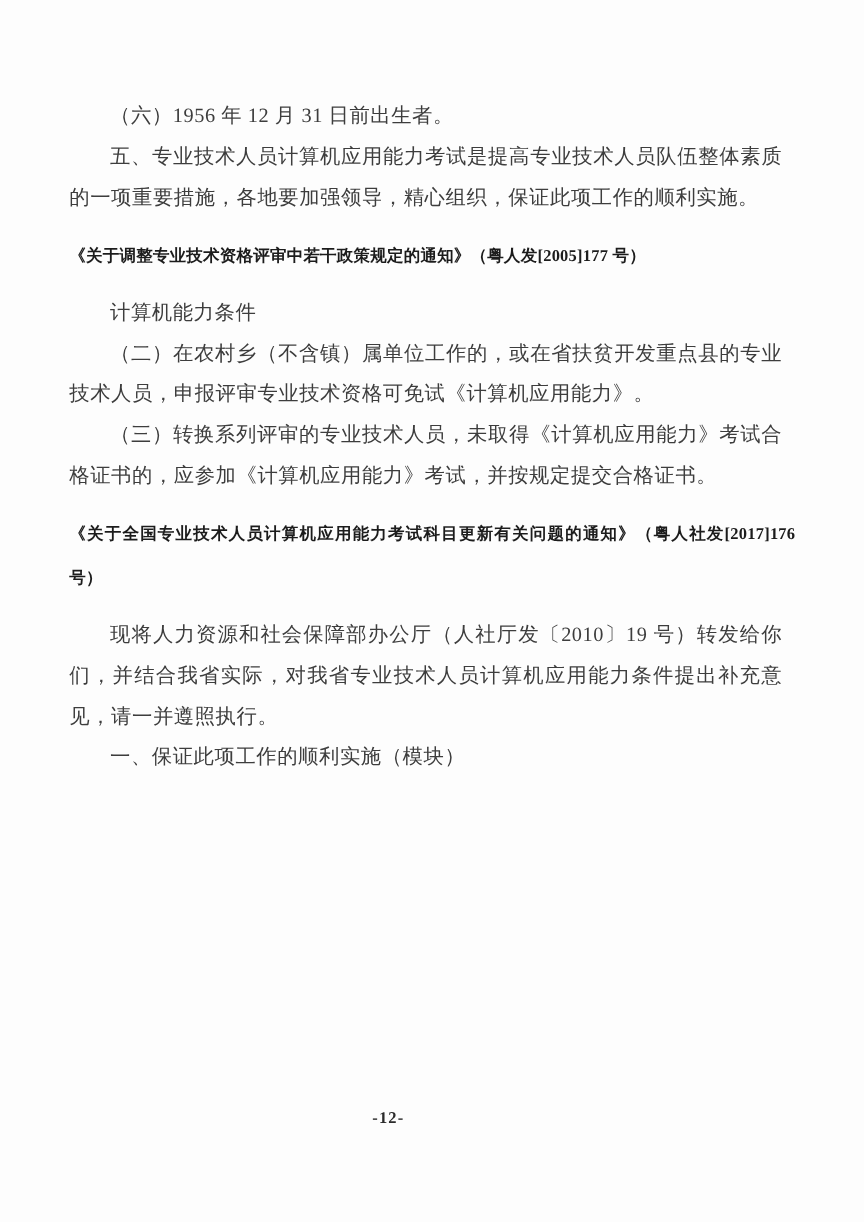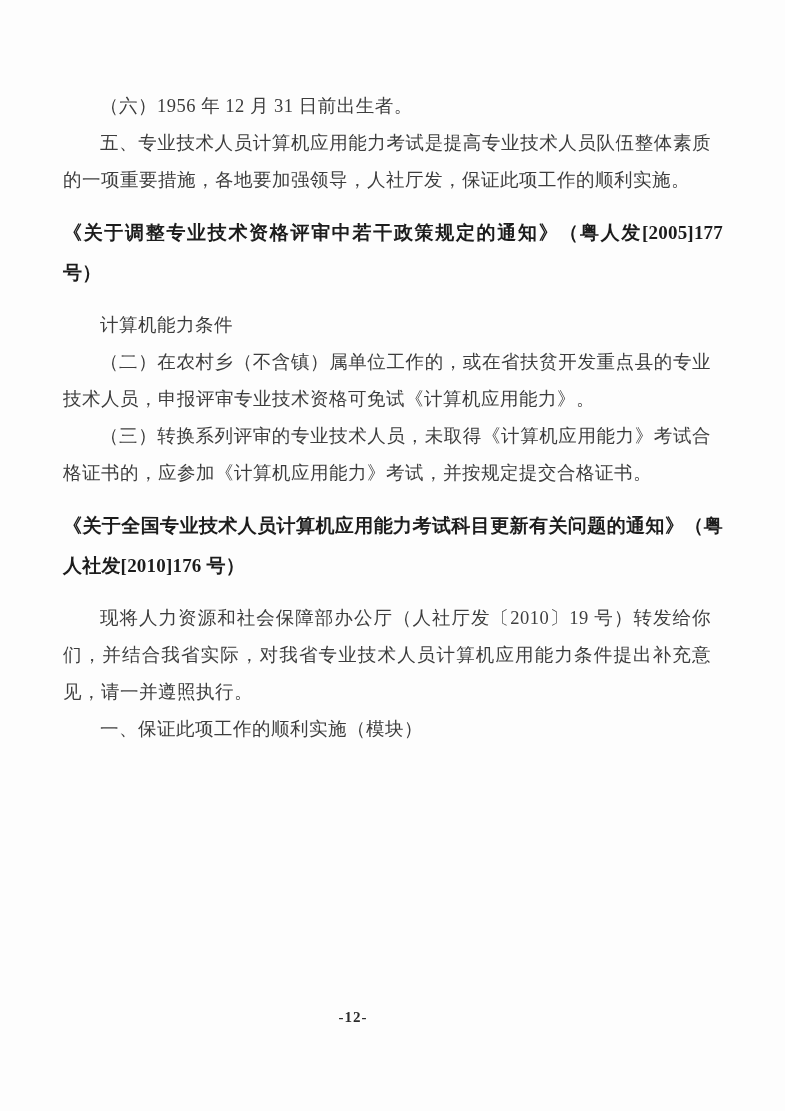--- a/index.html
+++ b/index.html
@@ -25,21 +25,21 @@
     font-size: 18.5px;
     letter-spacing: 0.5px;
     line-height: 37px;
     color: #3d3d3d;
     text-align: justify;
     text-indent: 2em;
     margin: 0;
     text-justify: inter-ideograph;
   }
   .heading {
-    font-size: 19px;
+    font-size: 15px;
     font-weight: 700;
     letter-spacing: 0.2px;
     line-height: 40px;
     color: #1c1c1c;
     text-align: justify;
     text-indent: 0;
     margin: 14px 0 14px 0;
     width: 660px;
   }
   .spaced-before {
@@ -58,25 +58,25 @@
     color: #2b2b2b;
     letter-spacing: 1px;
     font-family: "Liberation Serif", "DejaVu Serif", serif;
   }
 </style>
 </head>
 <body>
 
 <div class="doc">
   <p class="para">（六）1956 年 12 月 31 日前出生者。</p>
-  <p class="para">五、专业技术人员计算机应用能力考试是提高专业技术人员队伍整体素质的一项重要措施，各地要加强领导，人社厅发，保证此项工作的顺利实施。</p>
+  <p class="para">五、专业技术人员计算机应用能力考试是提高专业技术人员队伍整体素质的一项重要措施，各地要加强领导，精心组织，保证此项工作的顺利实施。</p>
   <p class="heading">《关于调整专业技术资格评审中若干政策规定的通知》（粤人发[2005]177 号）</p>
   <p class="para spaced-before">计算机能力条件</p>
   <p class="para">（二）在农村乡（不含镇）属单位工作的，或在省扶贫开发重点县的专业技术人员，申报评审专业技术资格可免试《计算机应用能力》。</p>
   <p class="para">（三）转换系列评审的专业技术人员，未取得《计算机应用能力》考试合格证书的，应参加《计算机应用能力》考试，并按规定提交合格证书。</p>
-  <p class="heading">《关于全国专业技术人员计算机应用能力考试科目更新有关问题的通知》（粤人社发[2010]176 号）</p>
+  <p class="heading">《关于全国专业技术人员计算机应用能力考试科目更新有关问题的通知》（粤人社发[2017]176 号）</p>
   <p class="para">现将人力资源和社会保障部办公厅（人社厅发〔2010〕19 号）转发给你们，并结合我省实际，对我省专业技术人员计算机应用能力条件提出补充意见，请一并遵照执行。</p>
   <p class="para">一、保证此项工作的顺利实施（模块）</p>
 </div>
 
 <div class="footer">
   <span class="page-num">-12-</span>
 </div>
 
 </body></html>

